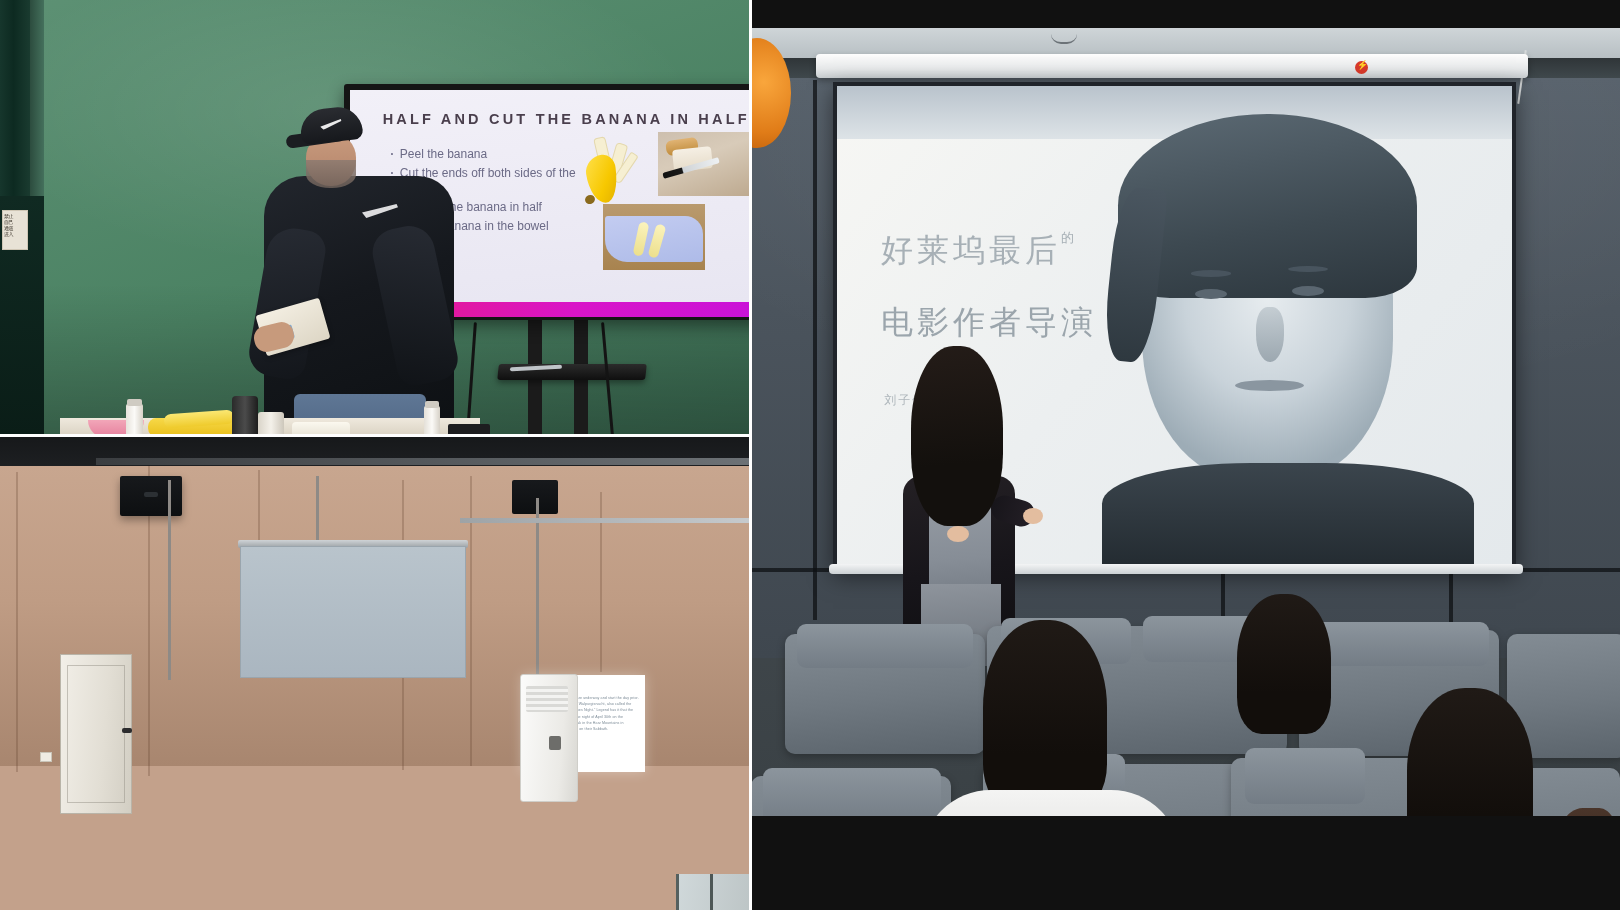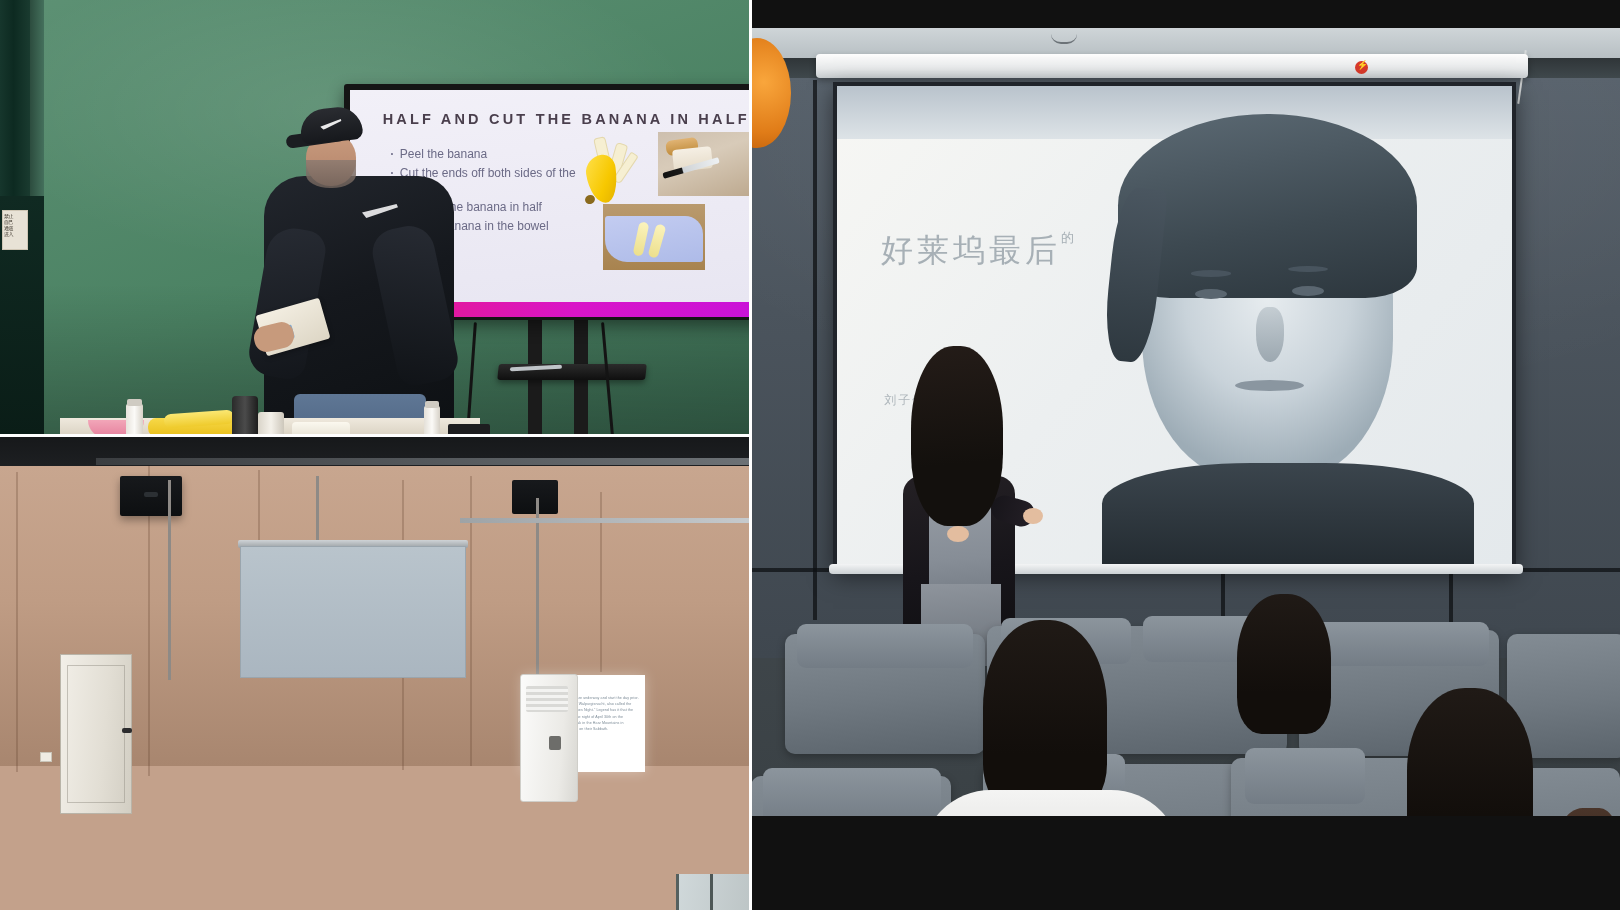--- a/index.html
+++ b/index.html
@@ -454,20 +454,21 @@
           <div class="c-brow" style="left:48%;top:35%;"></div>
           <div class="c-eye" style="left:25%;top:40%;"></div>
           <div class="c-eye" style="left:49%;top:39.4%;"></div>
           <div class="c-nose"></div>
           <div class="c-mouth"></div>
           <div class="c-shoulders"></div>
         </div>
         <div class="c-cn1">
           <span>好莱坞最后</span><span class="sm">的</span>
         </div>
+        <div class="c-cn2">电影作者导演</div>
         <div class="c-cn3">刘子佩</div>
       </div>
     </div>
     <div class="c-bottombar"></div>
 
     <div>
       <div class="c-sp-body"></div>
       <div class="c-sp-dress"></div>
       <div class="c-sp-skirt"></div>
       <div class="c-sp-arm"></div>

